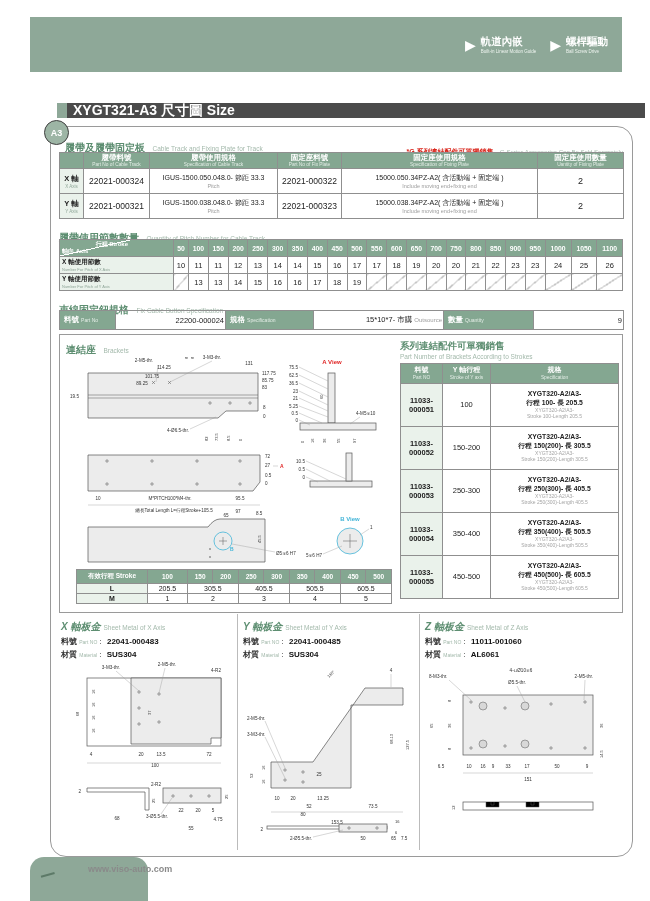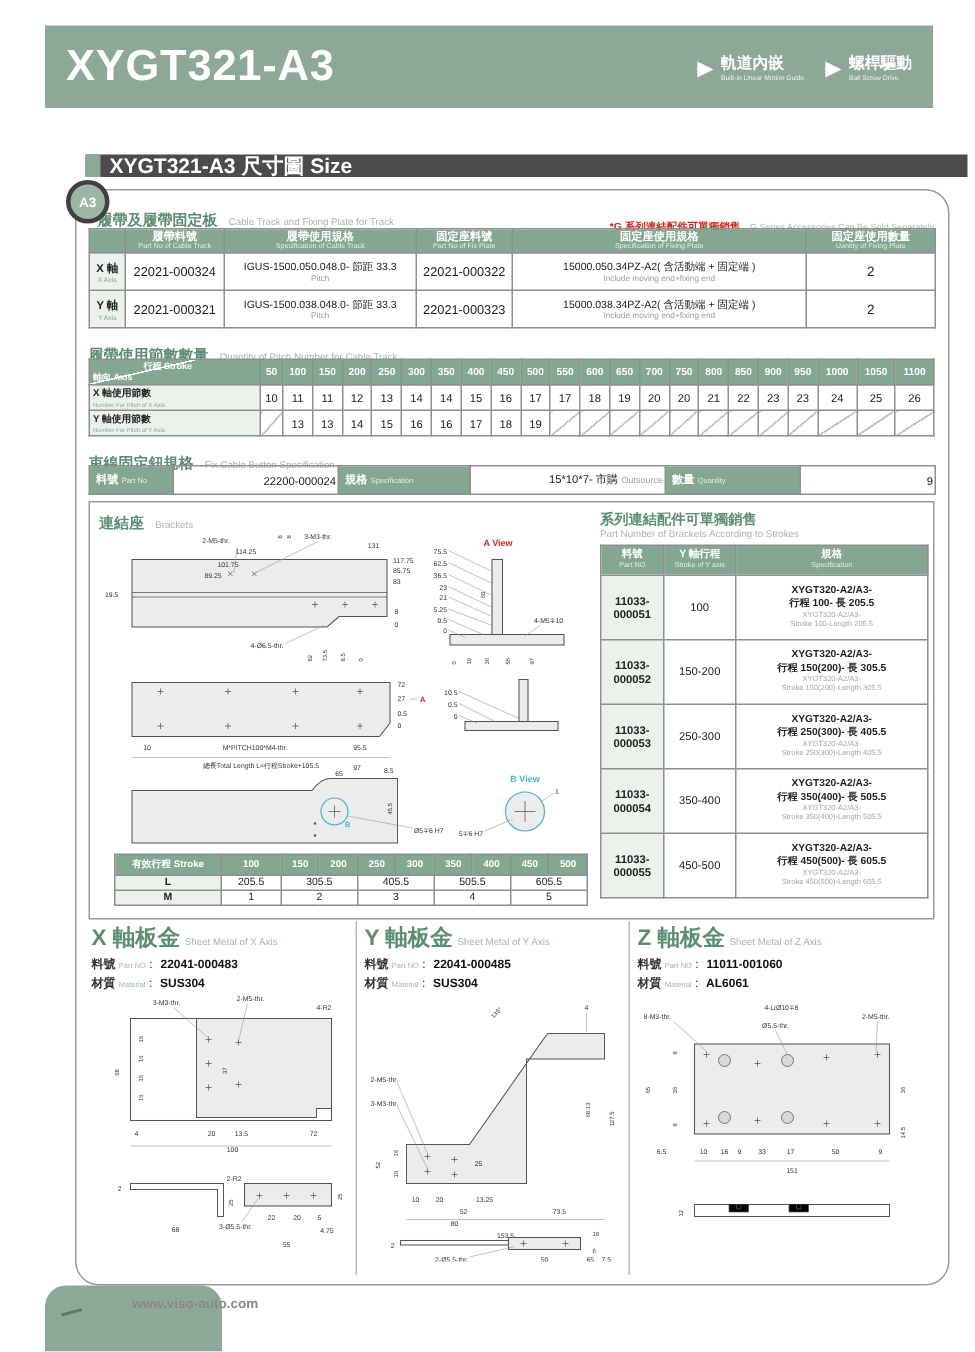--- a/index.html
+++ b/index.html
@@ -13,21 +13,21 @@
   .badge{display:flex;align-items:center;gap:5px;}
   .badge .tri{color:#fff;font-size:14px;line-height:1;}
   .badge .bt .zh{color:#fff;font-weight:bold;font-size:10.5px;}
   .badge .bt .en{color:#eef4ef;font-size:4.5px;}
   
   .size-bar{left:57px;top:103px;width:588px;height:15px;background:#4b4b4b;display:flex;align-items:center;}
   .size-bar .sq{width:10px;height:15px;background:#8ea898;margin-right:6px;}
   .size-bar .txt{color:#fff;font-size:14px;font-weight:bold;}
   
   .sheet{left:50px;top:126px;width:581px;height:729px;border:1px solid #9a9a9a;border-radius:16px;background:#fff;}
-  .a3-circle{left:44px;top:120px;width:23px;height:23px;border-radius:50%;background:#9db5a5;color:#fff;font-size:9px;font-weight:bold;display:flex;align-items:center;justify-content:center;border:3px solid #404040;}
+  .a3-circle{left:44px;top:120px;width:23px;height:23px;border-radius:50%;background:#9db5a5;color:#fff;font-size:9px;font-weight:bold;display:flex;align-items:center;justify-content:center;border:1px solid #404040;}
   .sec-title{white-space:nowrap;}
   .sec-title .zh{color:#5d8e71;font-weight:bold;font-size:10px;}
   .sec-title .en{color:#a3b9ab;font-size:6.5px;margin-left:3px;}
   .note .red{color:#d9261c;font-size:7px;font-weight:bold;}
   .note .gr{color:#a3b9ab;font-size:6px;margin-left:2px;}
   
   table{border-collapse:collapse;}
   .gt th,.gt td{border:1px solid #8f8f8f;padding:0;text-align:center;vertical-align:middle;}
   .gt th{background:#84a791;color:#fff;font-weight:bold;}
   .hz{font-size:7.5px;line-height:1.25;}
@@ -61,21 +61,21 @@
   .bk-box{border:1px solid #9a9a9a;}
   .bp-head th{padding:2px 0;}
   .bp .pnc{background:#eaf2eb;font-size:7.5px;font-weight:bold;}
   .bp .stk{font-size:7.5px;}
   .bp .sp1{font-size:6.8px;font-weight:bold;line-height:1.25;}
   .bp .sp2{font-size:5px;color:#a5a5a5;line-height:1.2;}
   .mini th{font-size:6.5px;padding:2px 0;}
   .mini td{font-size:7px;padding:1px 0;}
   .mini .lab{background:#eaf2eb;font-weight:bold;}
   
-  .panel .pt .zh{color:#5d8e71;font-weight:bold;font-size:15px;}
+  .panel .pt .zh{color:#5d8e71;font-weight:bold;font-size:10px;font-style:italic;}
   .panel .pt .en{color:#a3b9ab;font-size:6.5px;margin-left:3px;}
   .panel .meta{font-size:8px;margin-top:2px;}
   .panel .meta .l{font-weight:bold;color:#333;}
   .panel .meta .e{font-size:5px;color:#a3b9ab;}
   .panel .meta .v{font-weight:bold;color:#111;margin-left:3px;}
   .vline{position:absolute;top:0;bottom:6px;width:1px;background:#bbb;}
   
   .foot-green{left:30px;top:857px;width:118px;height:44px;background:#8ea898;border-radius:14px 14px 0 0;}
   .foot-mark{left:40px;top:868px;width:14px;height:6px;border-bottom:2px solid #5d7a68;transform:rotate(-15deg);}
   .foot-url{left:88px;top:864px;color:#8a8a8a;font-size:9px;font-weight:bold;}
@@ -88,21 +88,20 @@
   .bluet{fill:#43b5d8;font-weight:bold;}
   .shape{fill:#ececec;stroke:#555;stroke-width:0.7;}
   .oln{fill:none;stroke:#555;stroke-width:0.7;}
   .dl{stroke:#999;stroke-width:0.4;}
   .cm{stroke:#555;stroke-width:0.5;}
 </style>
 </head>
 <body>
 
 <div class="abs band">
-  <span class="title">XYGT321-A3</span>
   <div class="badges">
     <div class="badge">
       <span class="tri">▶</span>
       <span class="bt">
         <div class="zh">軌道內嵌</div>
         <div class="en">Built-in Linear Motion Guide</div>
       </span>
     </div>
     <div class="badge">
       <span class="tri">▶</span>

